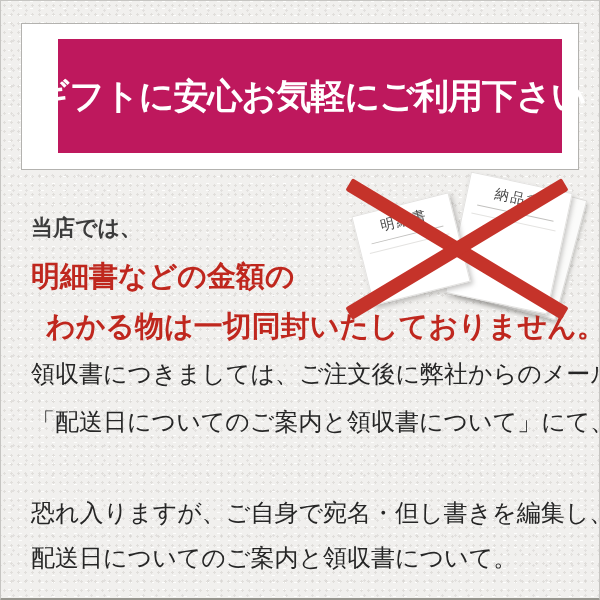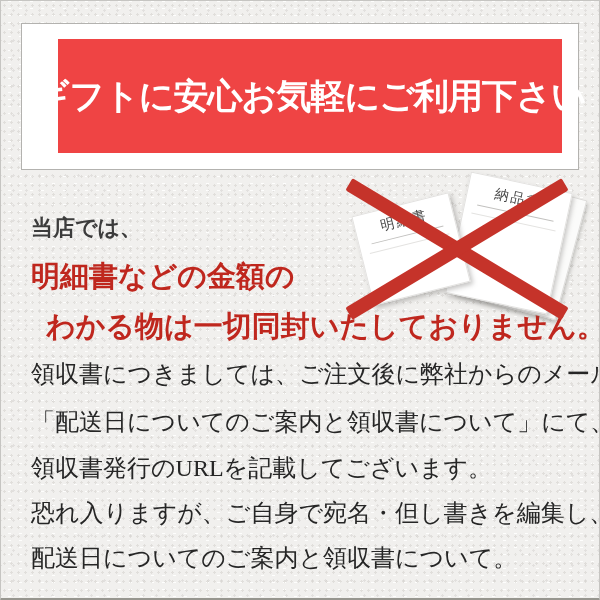--- a/index.html
+++ b/index.html
@@ -77,21 +77,21 @@
   }
   .cross-bar.a{transform:rotate(31deg);}
   .cross-bar.b{transform:rotate(-31deg);}
 </style>
 </head>
 <body>
 
 <div class="canvas">
 
   <div class="banner-frame">
-    <div class="banner-red" style="background: #ef4444; margin-left: 20px;">
+    <div class="banner-red" style="background: #be185d; margin-left: 20px;">
       <span style="color: rgb(255, 255, 255);">ギフトに安心お気軽にご利用下さい</span>
     </div>
   </div>
 
   <div class="illu">
     <div class="paper-right-back"></div>
     <div class="paper paper-right">
       <div class="paper-title">納品書</div>
       <div class="paper-rule"></div>
     </div>
@@ -103,17 +103,16 @@
       <div class="cross-bar a" style="background: rgb(197, 51, 42);"></div>
       <div class="cross-bar b" style="background: rgb(197, 51, 42);"></div>
     </div>
   </div>
 
   <div class="txt intro">当店では、</div>
   <div class="txt red-line red-1" style="color: rgb(191, 39, 30);">明細書などの金額の</div>
   <div class="txt red-line red-2" style="color: rgb(191, 39, 30); margin-left: 15px;">わかる物は一切同封いたしておりません。</div>
   <div class="txt body-line b-0">領収書につきましては、ご注文後に弊社からのメール</div>
   <div class="txt body-line b-1">「配送日についてのご案内と領収書について」にて、</div>
-  <div class="txt body-line b-2">領収書発行のURLを記載してございます。</div>
   <div class="txt body-line b-3">恐れ入りますが、ご自身で宛名・但し書きを編集し、</div>
   <div class="txt body-line b-4">配送日についてのご案内と領収書について。</div>
 
 </div>
 
 </body></html>

